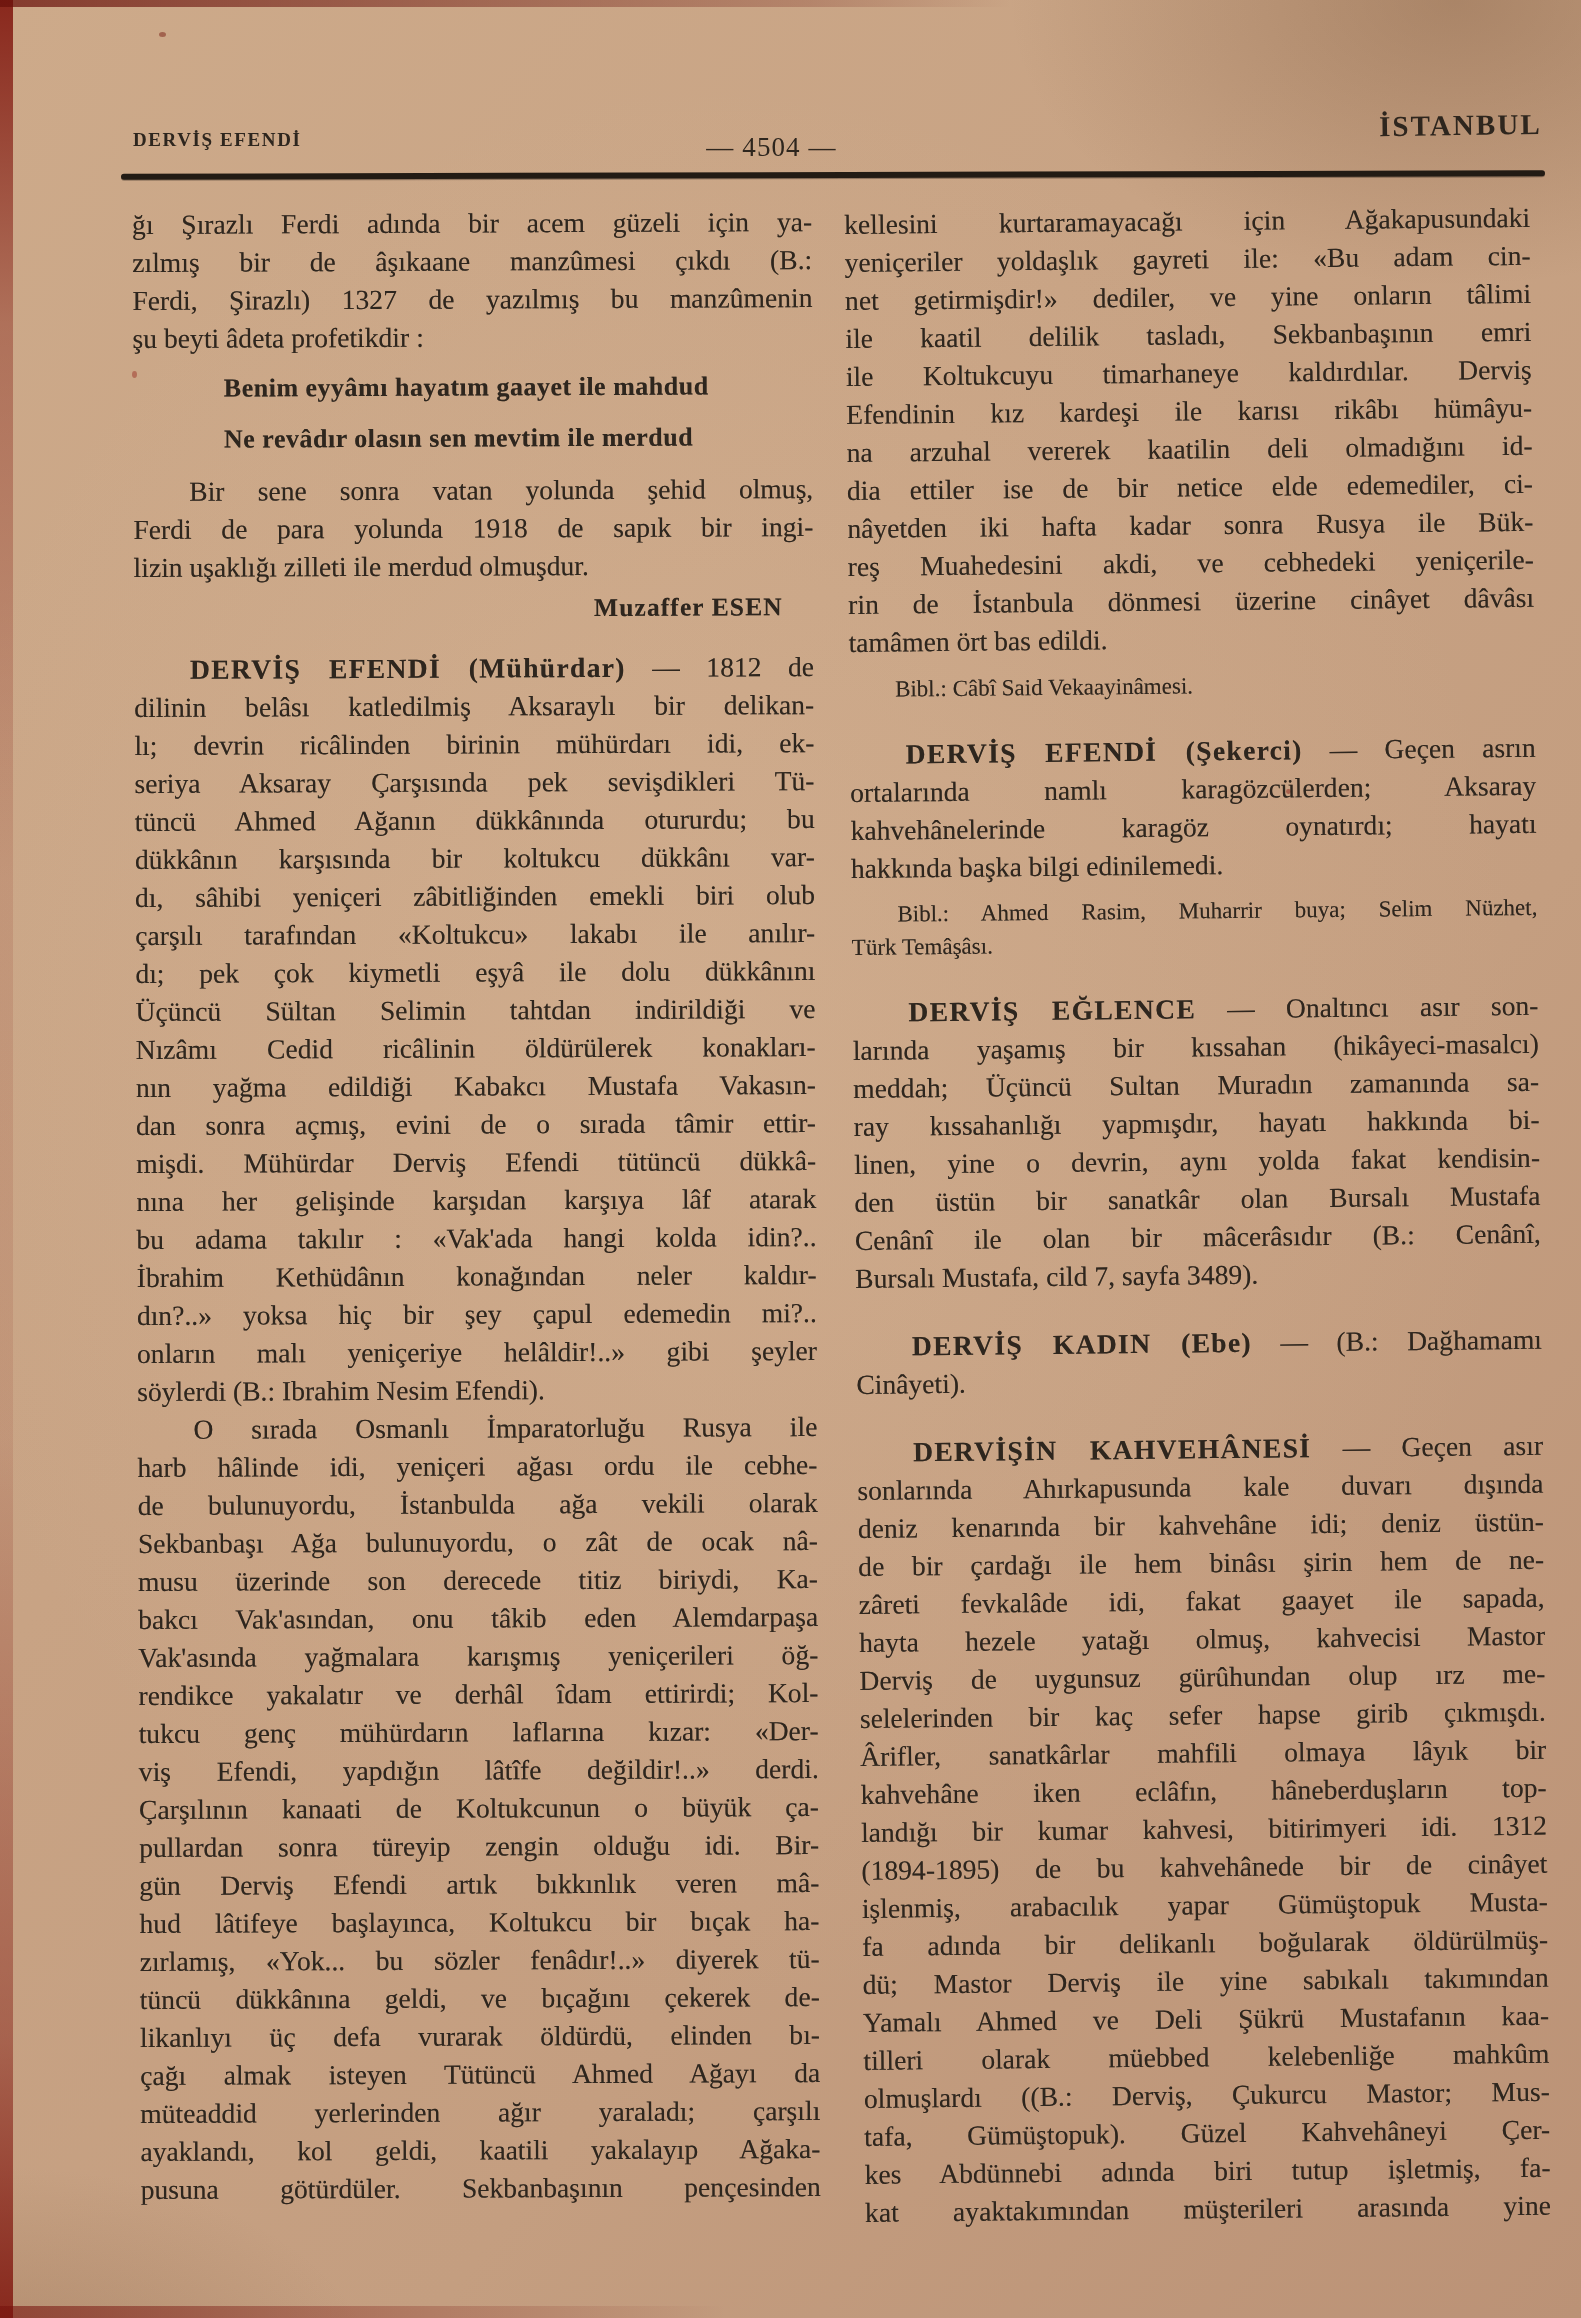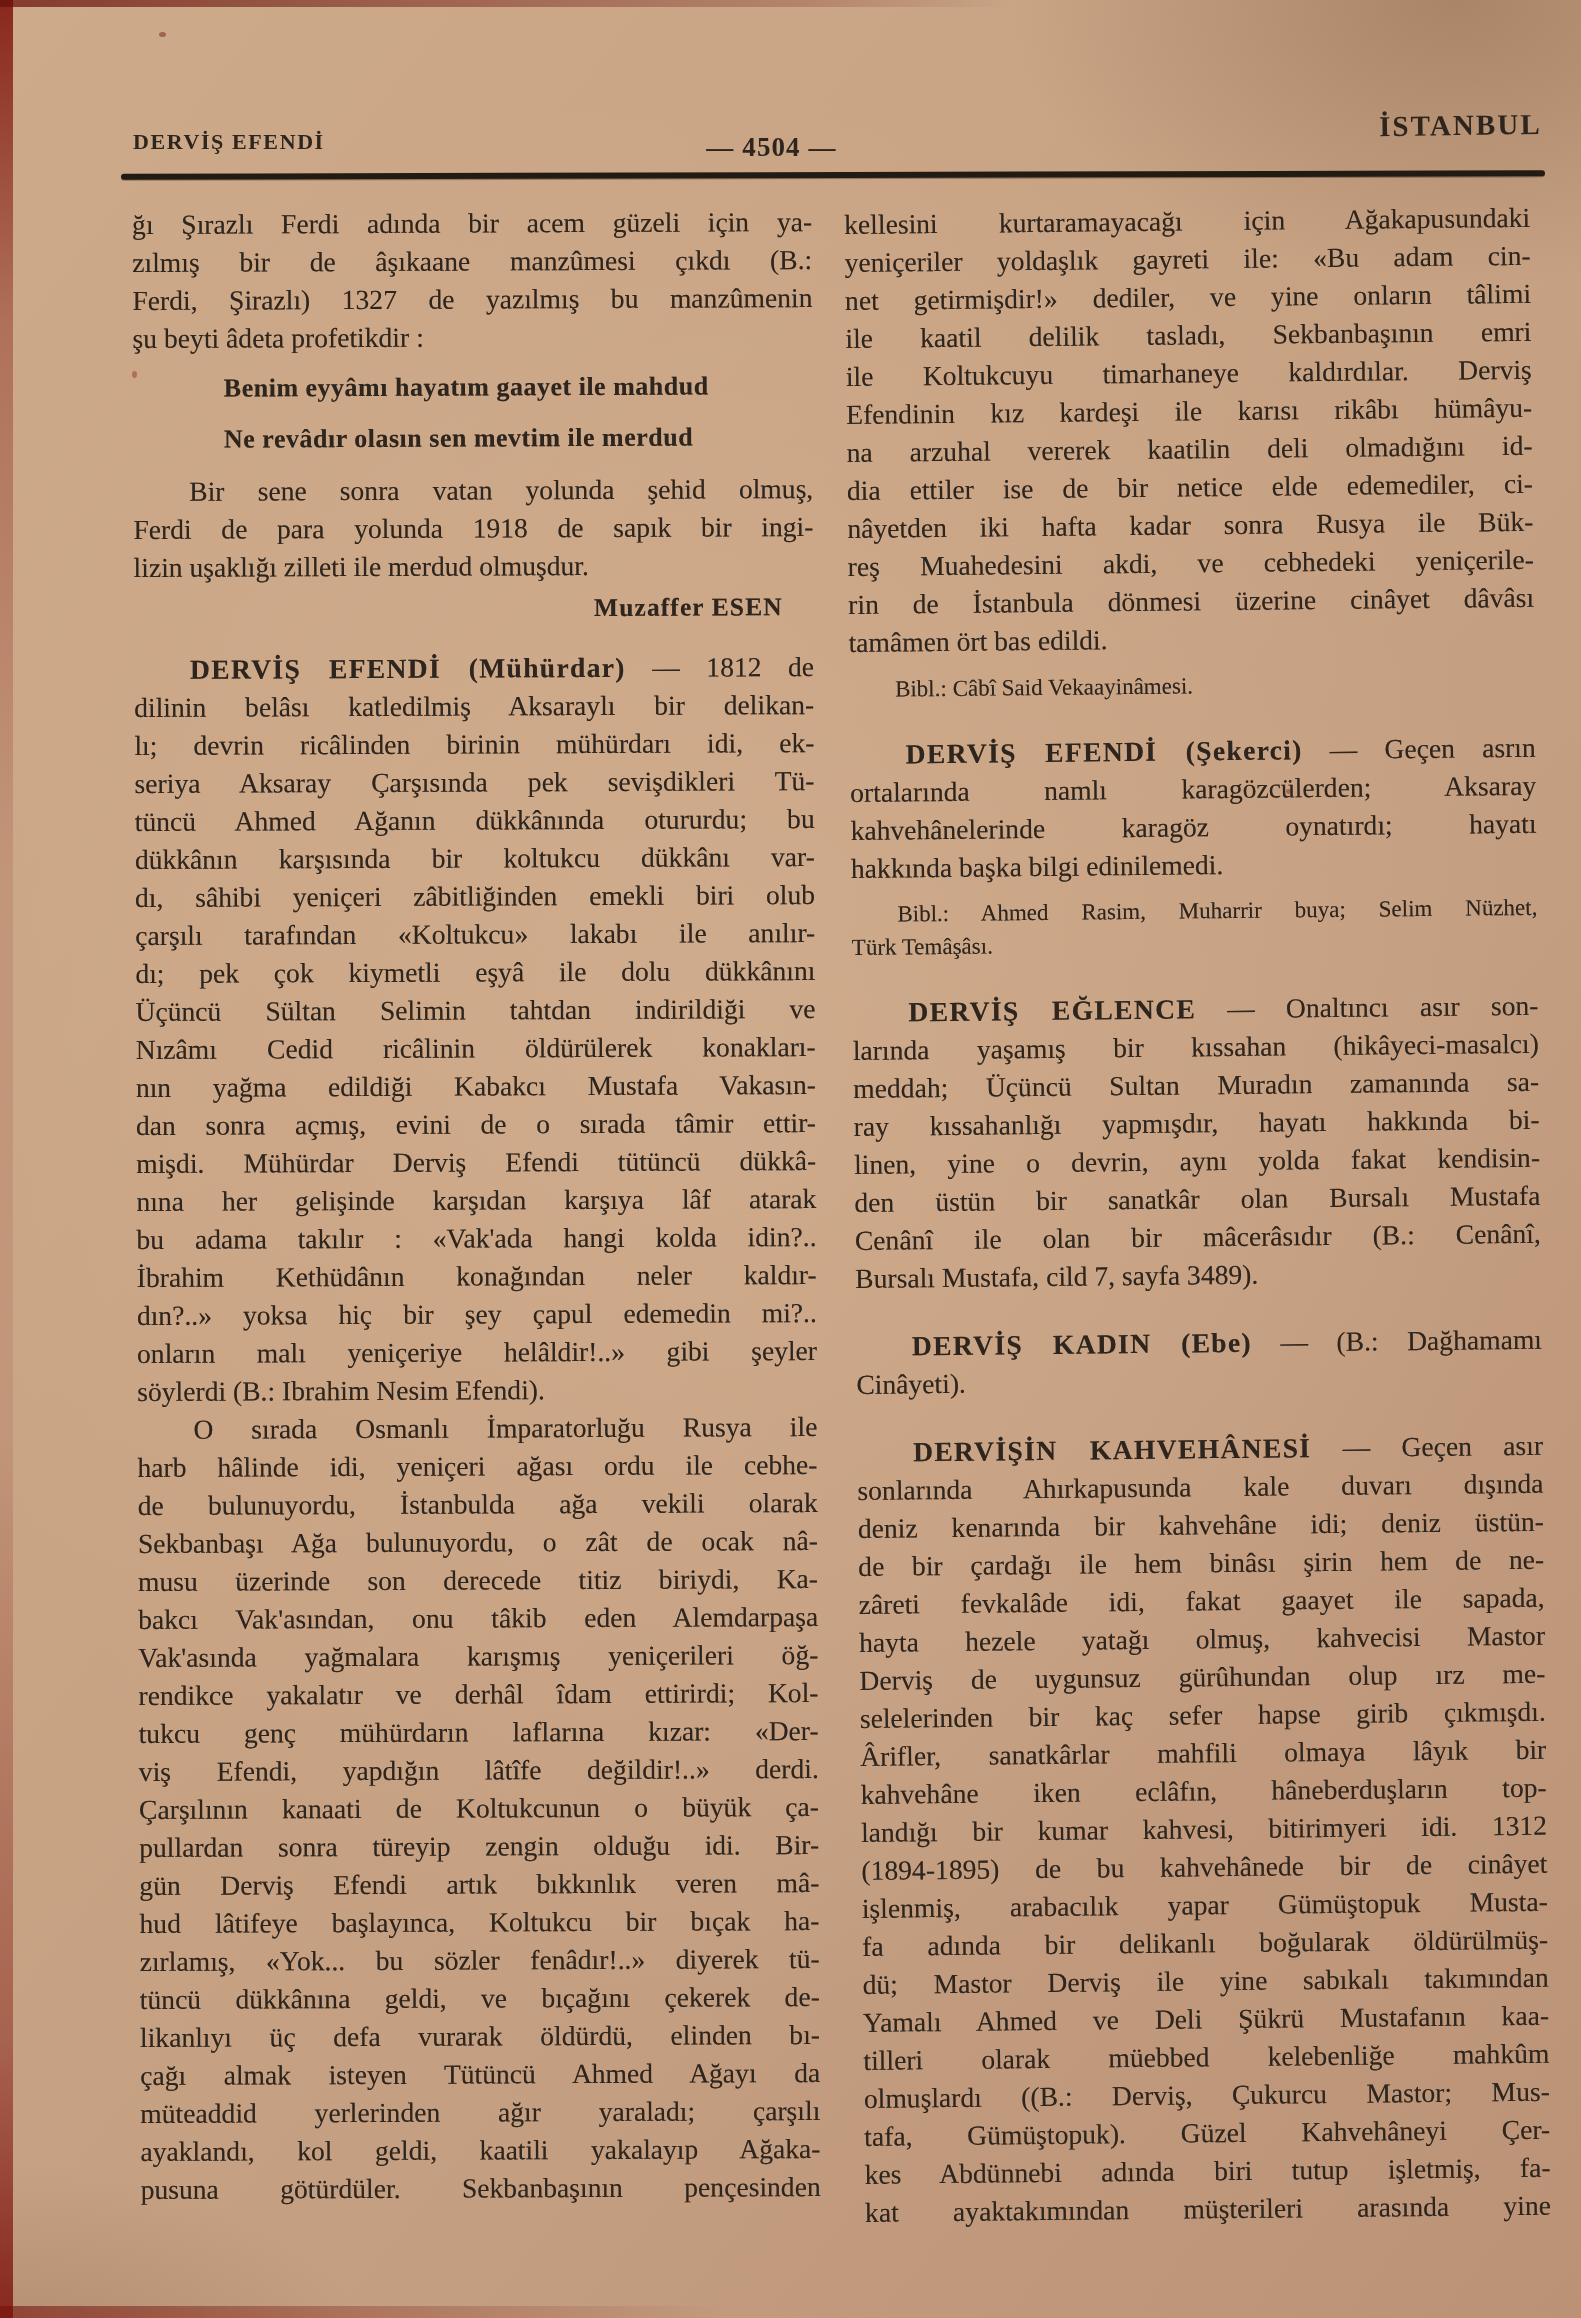--- a/index.html
+++ b/index.html
@@ -25,22 +25,22 @@
       rgba(128,22,14,.12) 38%, rgba(128,22,14,.10) 62%,
       rgba(128,22,14,.45) 88%, rgba(128,22,14,.85) 100%);
   }
   .edge-top { left:0; top:0; width:64%; height:6.9px; background:linear-gradient(to right, rgba(104,16,10,.72), rgba(104,16,10,.22) 80%, transparent); }
   .edge-bottom { left:0; bottom:0; width:46%; height:12.7px; background:linear-gradient(to right, rgba(118,18,12,.6), rgba(118,18,12,.15) 75%, transparent); }
   .speck1 { left:159px; top:32px; width:7.4px; height:5.3px; border-radius:50%; background:rgba(120,30,20,.5); }
   .speck2 { left:132px; top:371px; width:5.3px; height:7.4px; border-radius:50%; background:rgba(150,40,30,.45); }
   .speck3 { left:1286px; top:789px; width:4.8px; height:4.8px; border-radius:50%; background:rgba(140,35,25,.5); }
 
   .header { position:absolute; left:0; top:0; width:100%; }
-  .h-left  { position:absolute; left:133px; top:129px; font-size:22px; font-weight:bold; letter-spacing:1.6px; }
-  .h-center{ position:absolute; left:0; right:58px; top:132px; text-align:center; font-size:27px; font-weight:bold; letter-spacing:1.1px;padding-left:20px; }
+  .h-left  { position:absolute; left:133px; top:129px; font-size:19px; font-weight:bold; letter-spacing:1.6px; }
+  .h-center{ position:absolute; left:0; right:58px; top:132px; text-align:center; font-size:27px; font-weight:normal; letter-spacing:1.1px;padding-left:20px; }
   .h-right { position:absolute; right:39px; top:109px; font-size:29px; font-weight:bold; letter-spacing:2.1px; transform:rotate(-.8deg); }
   .rule {
     position:absolute; left:121px; top:172px; width:1424px; height:5.8px;
     background:#221b14; border-radius:3.2px; transform:rotate(-.14deg);
     box-shadow:0 1.1px 0.5px rgba(34,27,20,.35);
   }
 
   .cols { position:absolute; left:132px; top:206px; width:1414px; display:flex; gap:32px; }
   .col { font-size:27.6px; line-height:38px; text-shadow:0 0 0.5px rgba(46,38,30,.45); }
   .col-left  { width:680px; transform:rotate(-.25deg); transform-origin:top left; }

